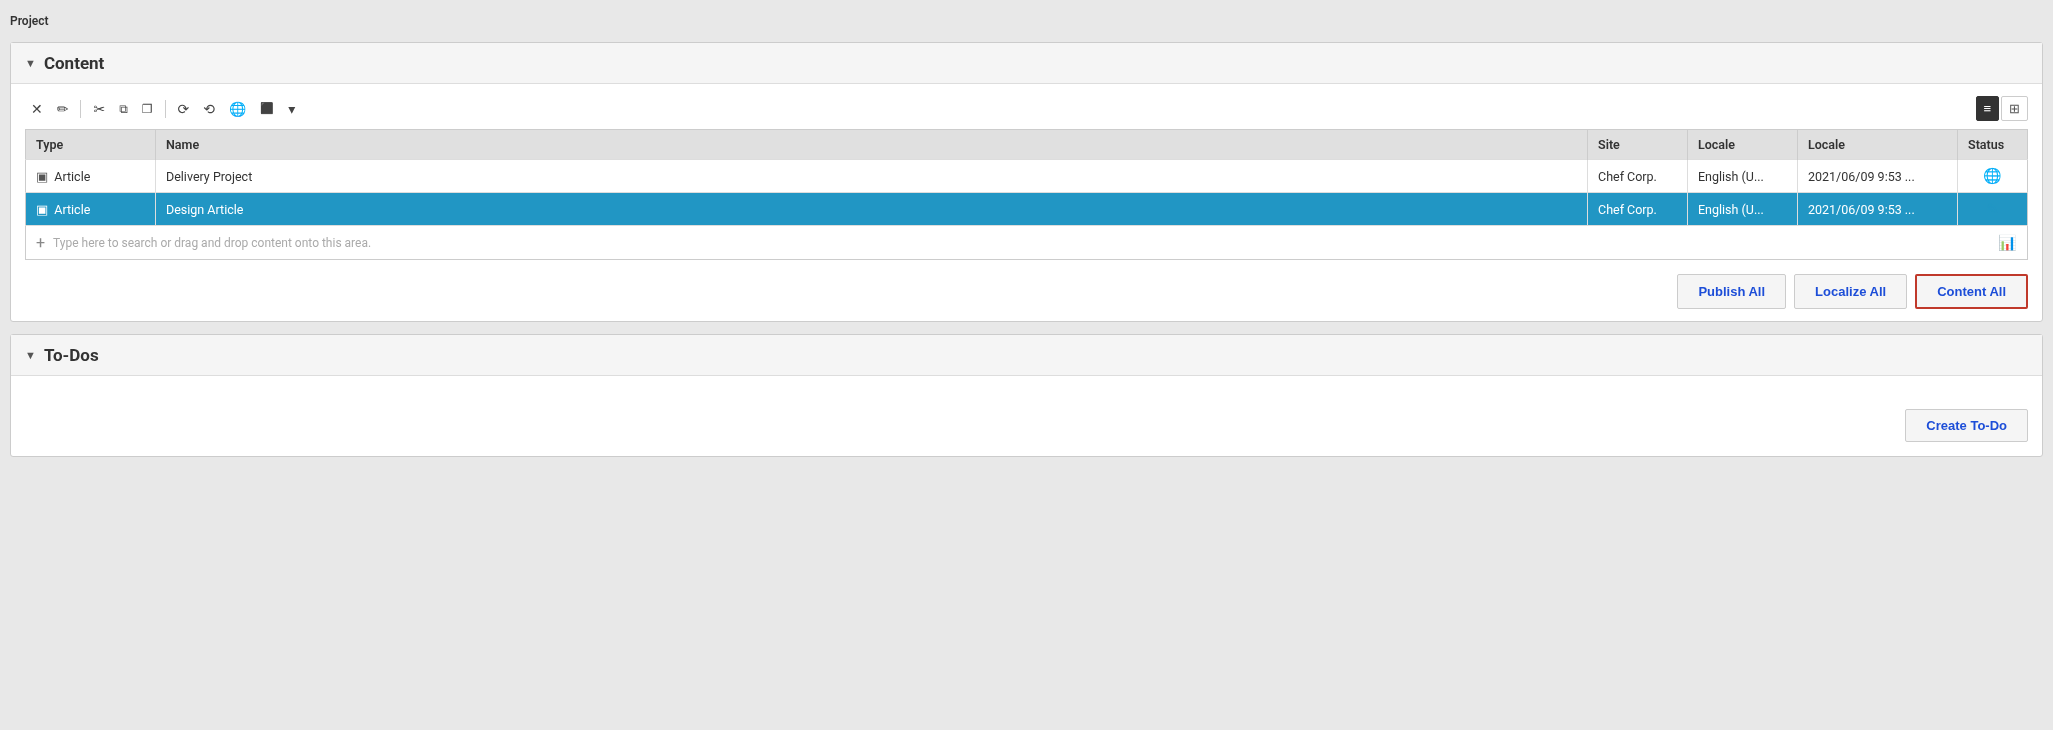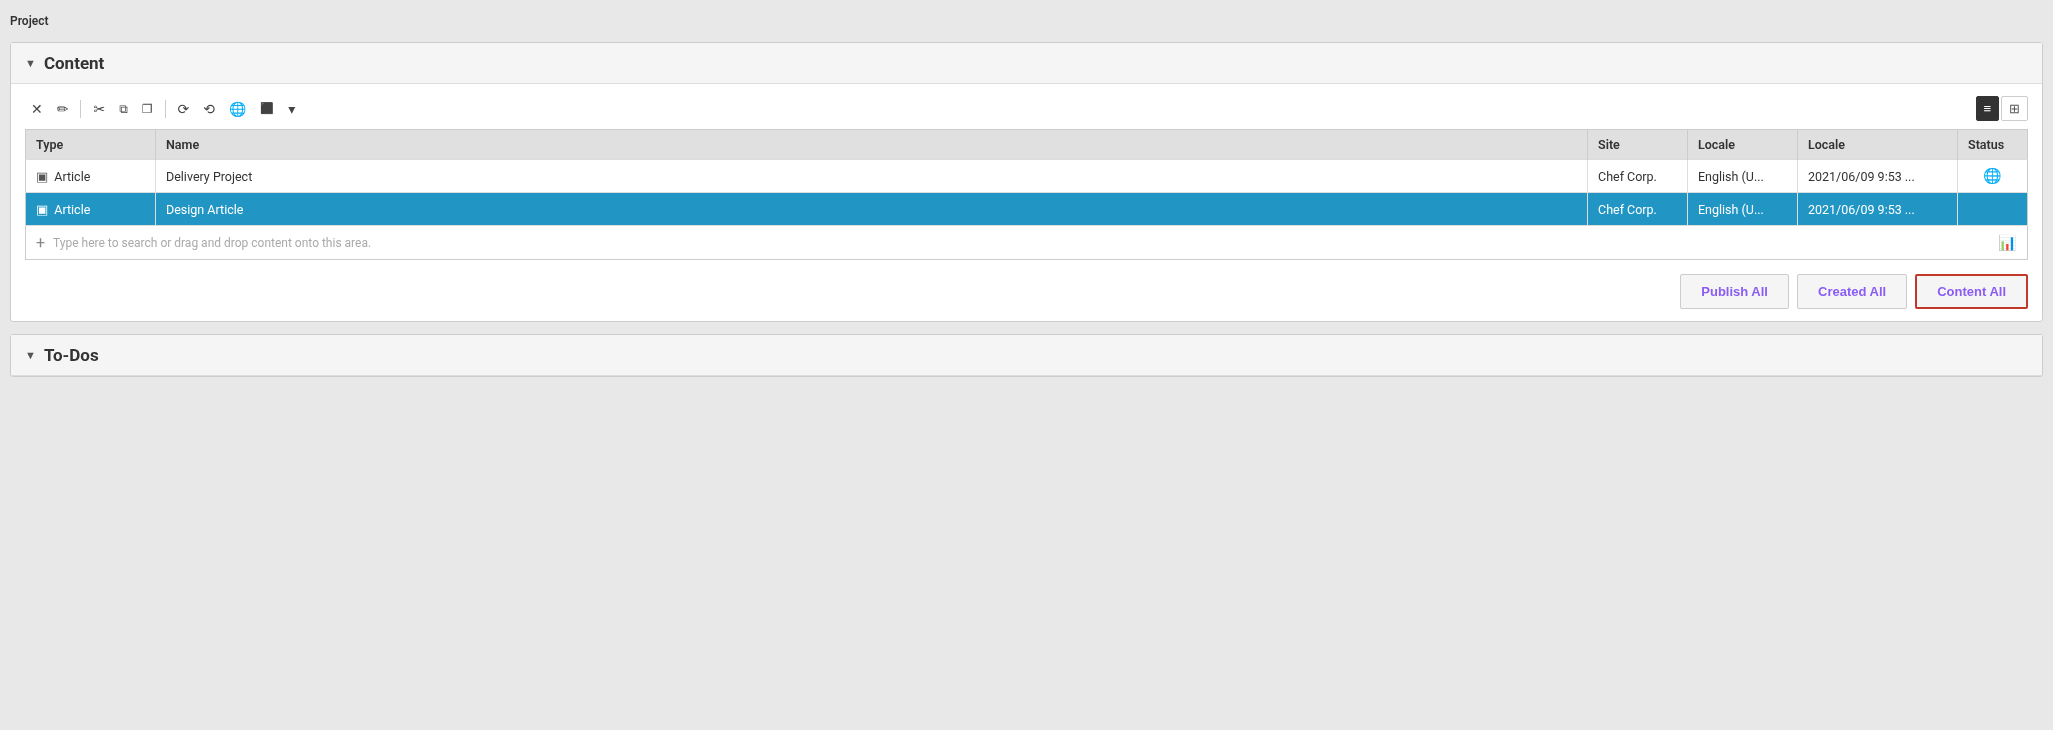--- a/index.html
+++ b/index.html
@@ -163,21 +163,21 @@
       margin-top: 14px;
     }
     .action-btn {
       padding: 8px 20px;
       background: #f5f5f5;
       border: 1px solid #ccc;
       border-radius: 2px;
       cursor: pointer;
       font-size: 13px;
       font-weight: 600;
-      color: #8b5cf6;
+      color: #1d4ed8;
     }
     .action-btn.highlighted {
       border: 2px solid #c0392b;
       background: #f5f5f5;
     }
     
     .todos-body {
       padding: 14px;
       min-height: 80px;
       display: flex;
@@ -300,24 +300,27 @@
               <span>Type here to search or drag and drop content onto this area.</span>
               <span style="margin-left:auto; font-size:15px; color:#888;">📊</span>
             </div>
           </td>
         </tr>
       </tbody>
     </table>
 
     <div class="action-buttons">
       <button class="action-btn">Publish All</button>
-      <button class="action-btn">Created All</button>
+      <button class="action-btn">Localize All</button>
       <button class="action-btn highlighted">Content All</button>
     </div>
   </div>
 </div>
 
 <div class="section">
   <div class="section-header">
     <span class="chevron">▼</span>
     <span class="section-title">To-Dos</span>
   </div>
+  <div class="todos-body">
+    <button class="action-btn">Create To-Do</button>
+  </div>
 </div>
 
 </body></html>

